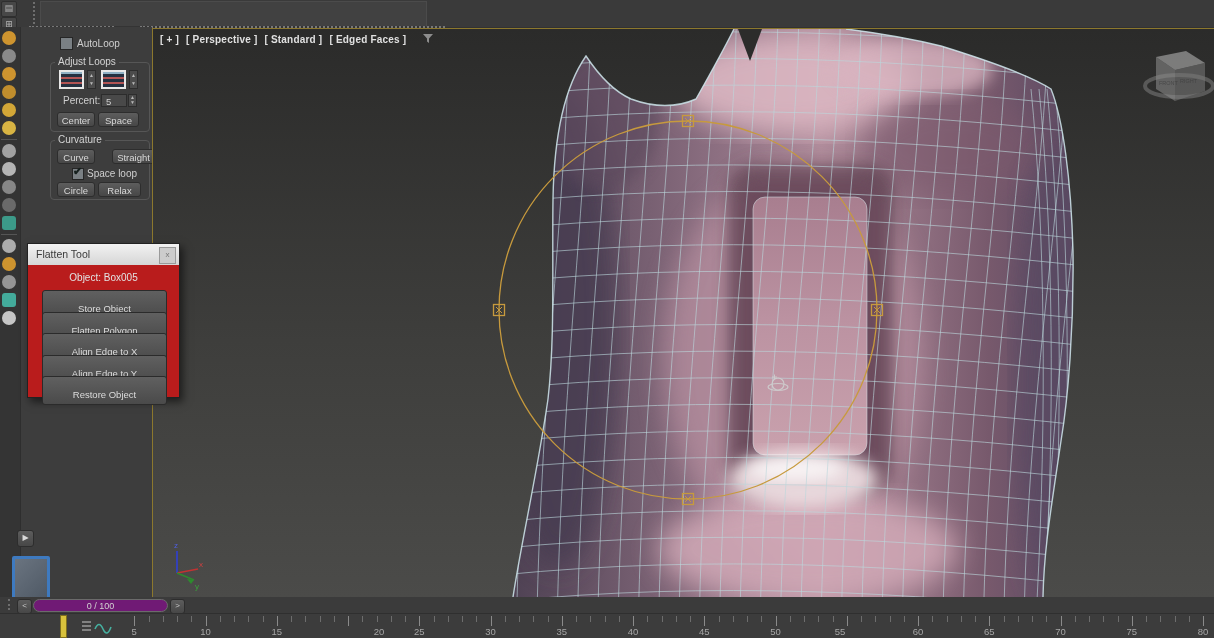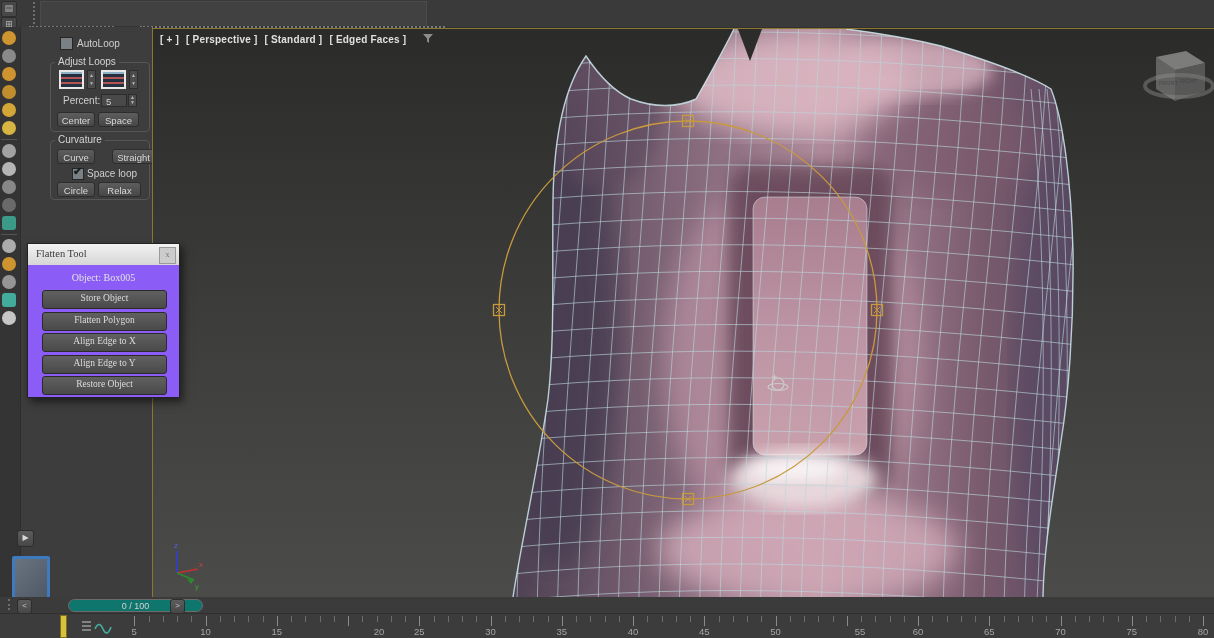--- a/index.html
+++ b/index.html
@@ -37,50 +37,50 @@
   .btn{position:absolute;background:linear-gradient(#5d5d5d,#474747);border:1px solid #2d2d2d;border-radius:3px;
        color:#d8d8d8;font-size:9.5px;text-align:center;box-sizing:border-box;padding-top:2px;}
   .swatch{position:absolute;width:25px;height:19px;border:2px solid #e8e8e8;box-sizing:border-box;
           background:linear-gradient(#8fb0c4 0 2px,#243040 2px 5px,#b25454 5px 7px,#243040 7px 10px,#b25454 10px 12px,#243040 12px 15px);}
   .spin{position:absolute;width:9px;height:19px;background:#4c4c4c;border:1px solid #2d2d2d;box-sizing:border-box;
         color:#b8b8b8;font-size:5px;line-height:8px;text-align:center;}
   .field{position:absolute;background:#494949;border:1px solid #2c2c2c;color:#cfcfcf;font-size:9.5px;
          text-align:left;padding:1px 0 0 4px;box-sizing:border-box;}
 
   
-  #flatten-dialog{position:absolute;left:27px;top:243px;width:151px;height:153px;background:#8b5cf6;
-                  border:1px solid #222;box-shadow:3px 4px 8px rgba(0,0,0,.55);z-index:30;font-family:Liberation Serif, serif;}
+  #flatten-dialog{position:absolute;left:27px;top:243px;width:151px;height:153px;background:#b91c1c;
+                  border:1px solid #222;box-shadow:3px 4px 8px rgba(0,0,0,.55);z-index:30;}
   #flatten-title{position:absolute;left:0;top:0;right:0;height:21px;background:linear-gradient(#f2f2f2,#d6d6d6);
                  color:#3a3a3a;font-size:10.5px;padding:4px 0 0 8px;box-sizing:border-box;}
   #flatten-close{position:absolute;right:3px;top:3px;width:15px;height:15px;background:#cccccc;border:1px solid #9a9a9a;
                  color:#777;font-size:8px;line-height:14px;text-align:center;}
   #flatten-object{position:absolute;top:28px;width:100%;text-align:center;font-size:10px;color:#e2e2e2;}
   .fbtn{position:absolute;left:14px;width:123px;height:15px;background:linear-gradient(#606060,#4a4a4a);
-        border:1px solid #2b2b2b;border-radius:3px;color:#dcdcdc;font-size:9.5px;text-align:center;padding-top:2px;box-sizing:content-box;}
+        border:1px solid #2b2b2b;border-radius:3px;color:#dcdcdc;font-size:9.5px;text-align:center;padding-top:12px;box-sizing:content-box;}
 
   
   #viewport{position:absolute;left:152px;top:28px;width:1061px;height:568px;border:1px solid #8c782d;
             background:linear-gradient(#2b2b2a,#3e3e3c 55%,#4b4b49);overflow:hidden;}
   #mesh{position:absolute;left:0;top:0;}
   #vp-label{position:absolute;left:7px;top:4px;font-size:10px;font-weight:bold;color:#e0e0e0;letter-spacing:.2px;}
   #vp-label span{margin-right:7px;}
   #vp-funnel{position:relative;top:1px;left:3px;}
   #stats{position:absolute;left:10px;top:26px;font-size:10.5px;font-weight:bold;color:#f0f0f0;line-height:14px;}
   #stats .srow{display:flex;}
   #stats .sl{width:34px;text-align:right;margin-right:5px;}
   #stats .sv{text-align:left;}
   #fps-row{margin-top:13px;}
 
   
   #slider-row{position:absolute;left:0;top:597px;width:1214px;height:16px;background:#3b3b3b;}
   #slider-dots{position:absolute;left:8px;top:2px;height:11px;border-left:2px dotted #6e6e6e;}
   .tsbtn{position:absolute;top:2px;width:13px;height:13px;background:linear-gradient(#5d5d5d,#474747);
          border:1px solid #2d2d2d;border-radius:3px;color:#c9c9c9;font-size:8px;text-align:center;line-height:12px;}
-  #slider-bar{position:absolute;left:33px;top:2px;width:135px;height:13px;background:#0f766e;border:1px solid #6b6b6b;
-              border-radius:7px;color:#d2d2d2;font-size:9px;text-align:center;line-height:12px;box-sizing:border-box;margin-left:35px;}
+  #slider-bar{position:absolute;left:33px;top:2px;width:135px;height:13px;background:#701a75;border:1px solid #6b6b6b;
+              border-radius:7px;color:#d2d2d2;font-size:9px;text-align:center;line-height:12px;box-sizing:border-box;}
   #trackbar{position:absolute;left:0;top:613px;width:1214px;height:25px;background:#383838;border-top:1px solid #2f2f2f;}
   #ruler{position:absolute;left:0;top:0;width:1214px;height:25px;background:#3c3c3c;}
   .tick{position:absolute;width:1px;background:#8a8a8a;top:2px;}
   .tick.minor{height:6px;background:#6d6d6d;}
   .tick.major{height:10px;}
   .tlabel{position:absolute;top:12px;font-size:9.5px;color:#a6a6a6;transform:translateX(-50%);}
   #marker{position:absolute;top:1px;width:7px;height:23px;background:#d8c23c;border:1px solid #7e6f1e;box-sizing:border-box;z-index:5;}
   #curve-btn{position:absolute;left:76px;top:2px;width:46px;height:21px;background:#3c3c3c;z-index:6;}
 </style>
 </head>
@@ -399,21 +399,21 @@
         <div class="tick minor" style="left: 732.75px;"></div>
         <div class="tick minor" style="left: 747px;"></div>
         <div class="tick minor" style="left: 761.25px;"></div>
         <div class="tick major" style="left: 775.5px;"></div>
         <div class="tlabel" style="left: 775.5px;">50</div>
         <div class="tick minor" style="left: 789.75px;"></div>
         <div class="tick minor" style="left: 804px;"></div>
         <div class="tick minor" style="left: 818.25px;"></div>
         <div class="tick minor" style="left: 832.5px;"></div>
         <div class="tick major" style="left: 846.75px;"></div>
-        <div class="tlabel" style="left: 860px;">55</div>
+        <div class="tlabel" style="left: 840px;">55</div>
         <div class="tick minor" style="left: 861px;"></div>
         <div class="tick minor" style="left: 875.25px;"></div>
         <div class="tick minor" style="left: 889.5px;"></div>
         <div class="tick minor" style="left: 903.75px;"></div>
         <div class="tick major" style="left: 918px;"></div>
         <div class="tlabel" style="left: 918px;">60</div>
         <div class="tick minor" style="left: 932.25px;"></div>
         <div class="tick minor" style="left: 946.5px;"></div>
         <div class="tick minor" style="left: 960.75px;"></div>
         <div class="tick minor" style="left: 975px;"></div>

